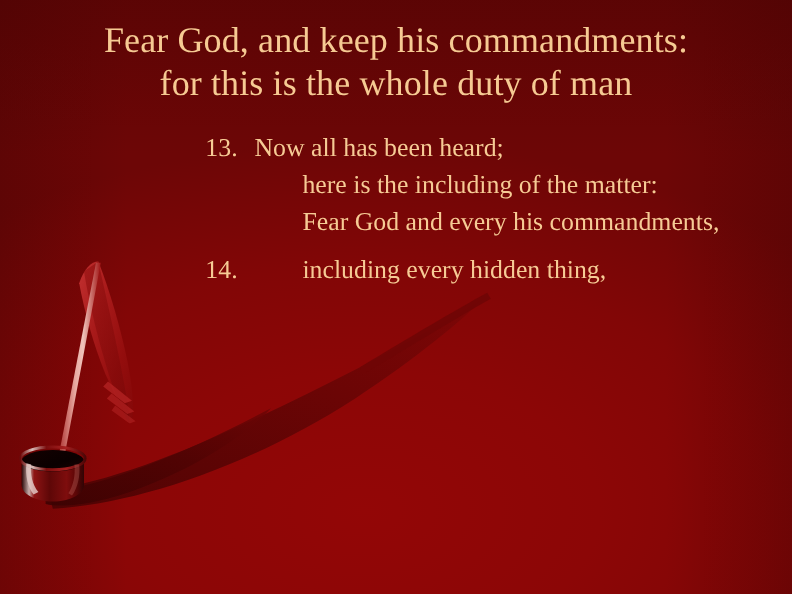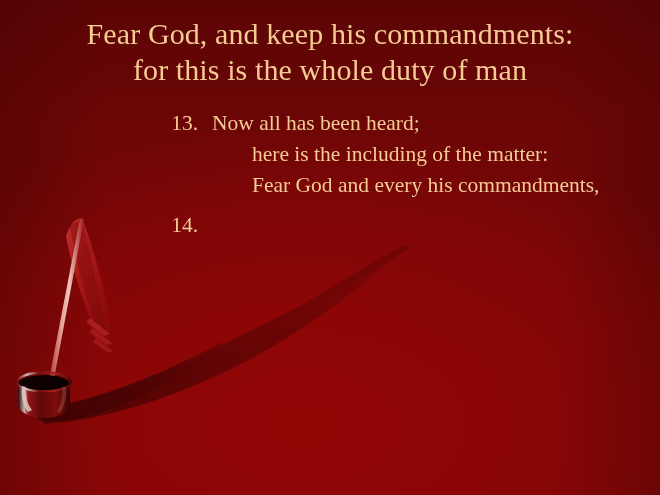--- a/index.html
+++ b/index.html
@@ -131,20 +131,21 @@
       <div class="verse-lines">
         <div class="verse-line">Now all has been heard;</div>
         <div class="verse-line cont">here is the including of the matter:</div>
         <div class="verse-line cont">Fear God and every his commandments,</div>
       </div>
     </div>
 
     <div class="verse">
       <span class="verse-num">14.</span>
       <div class="verse-lines">
+        <div class="verse-line cont">including every hidden thing,</div>
       </div>
     </div>
 
   </div>
 
   <svg class="quill-art quill-object-layer" viewBox="0 0 660 495">
     <defs>
       <linearGradient id="featherGrad" x1="0" y1="0" x2="1" y2="1">
         <stop offset="0%" stop-color="#c23030"></stop>
         <stop offset="35%" stop-color="#a81a1a"></stop>

